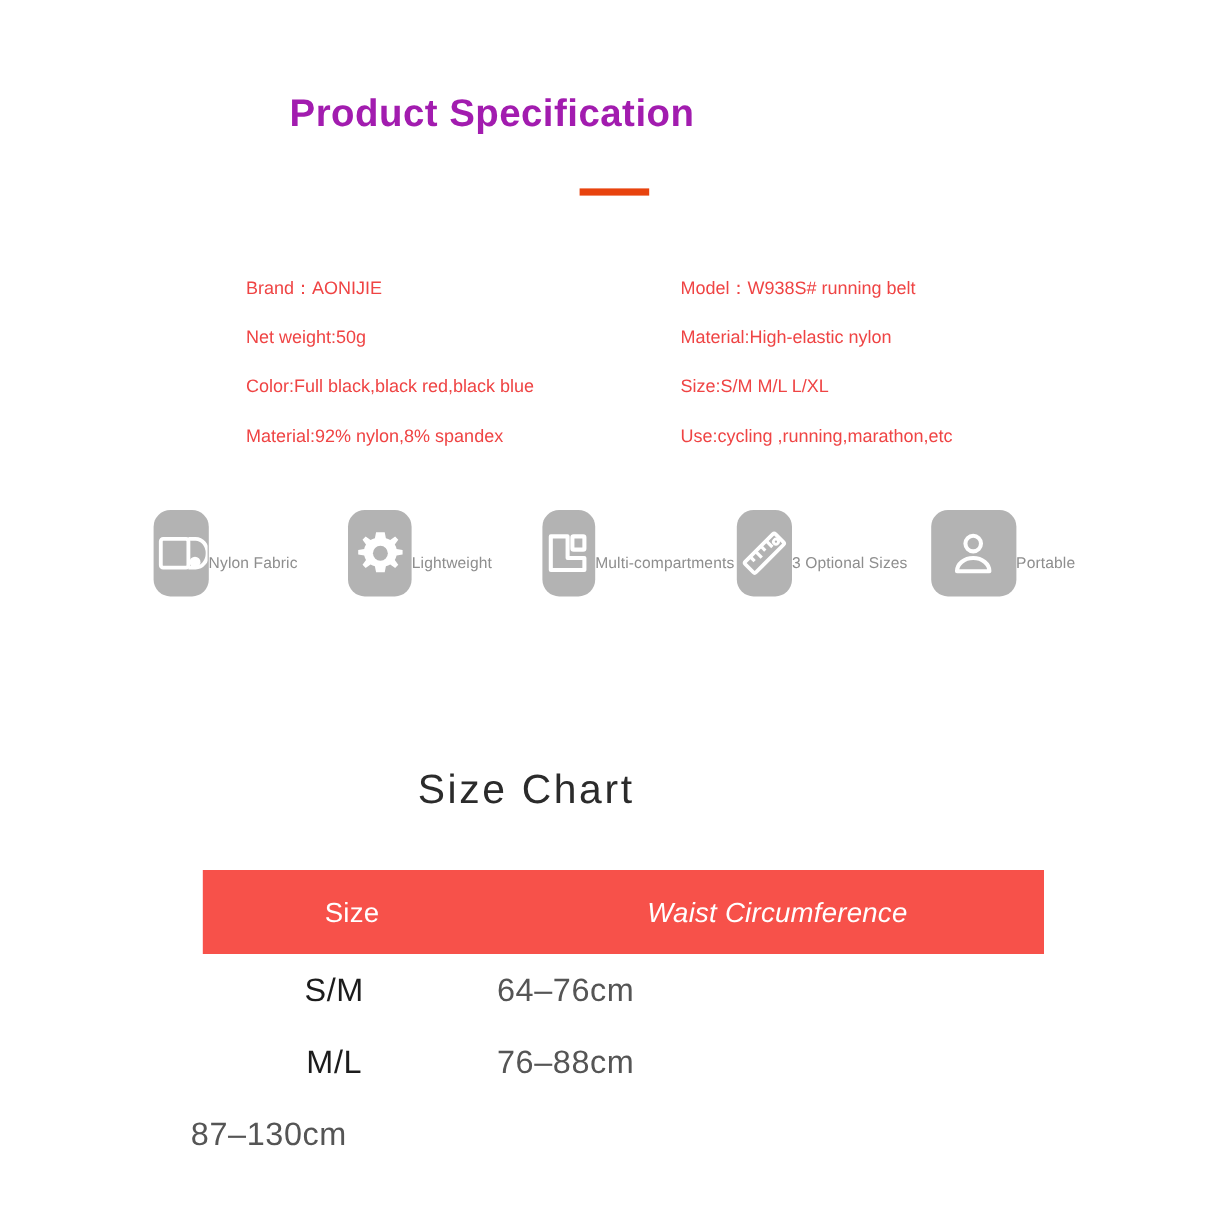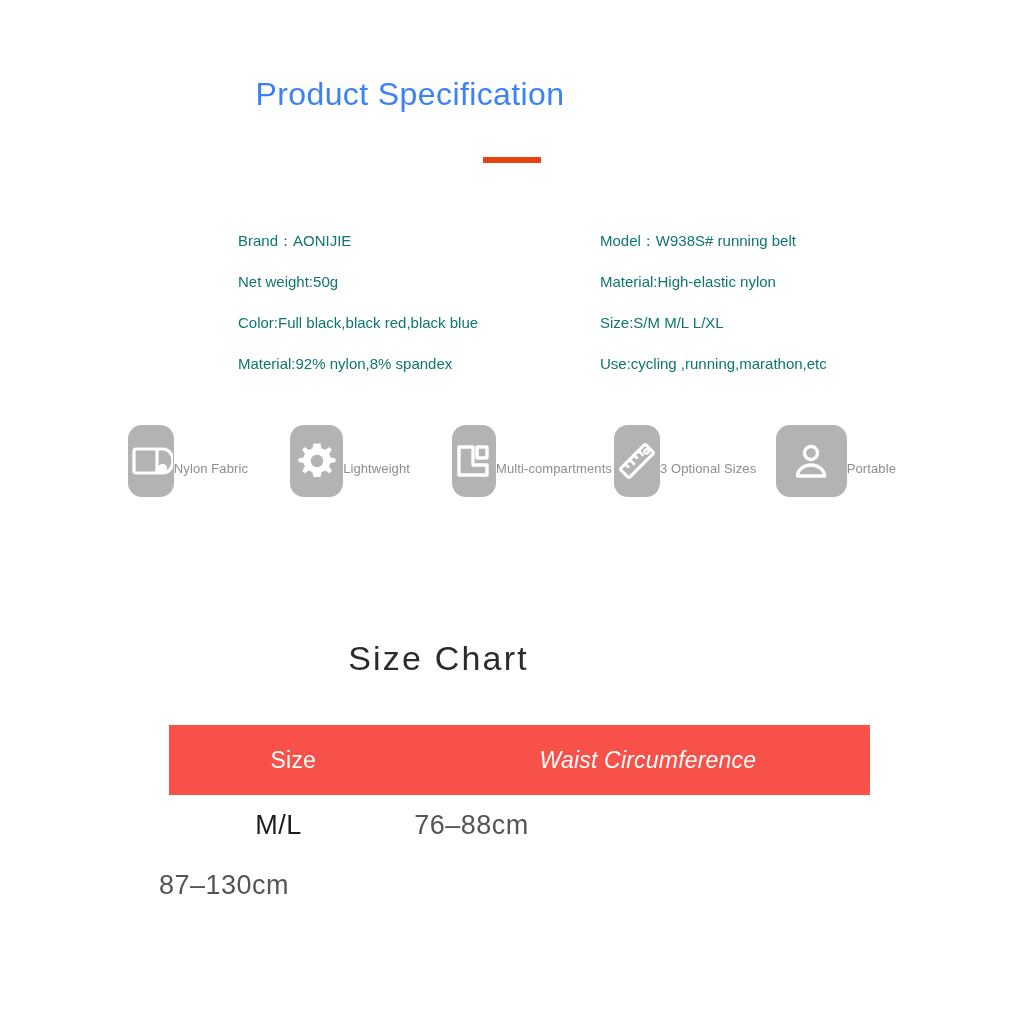--- a/index.html
+++ b/index.html
@@ -17,23 +17,23 @@
   }
 
   
   .spec-title {
     position: absolute;
     top: 76px;
     left: 0;
     width: 820px;
     text-align: center;
     font-size: 32px;
-    color: #3b82f6;
+    color: #a21caf;
     letter-spacing: 0.4px;
-    font-weight: 400;
+    font-weight: 700;
   }
   .accent-rule {
     position: absolute;
     top: 157px;
     left: 483px;
     width: 58px;
     height: 6px;
     background: #e8430e;
   }
 
@@ -44,24 +44,23 @@
     left: 0;
     width: 1024px;
   }
   .spec-row {
     position: relative;
     height: 41px;
   }
   .spec-cell {
     position: absolute;
     font-size: 15px;
-    color: #0f766e;
+    color: #ef4444;
     white-space: nowrap;
     line-height: 18px;
-    margin-left: 33px;
   }
   .spec-cell.left  { left: 205px; }
   .spec-cell.right { left: 567px; }
 
   
   .features {
     position: absolute;
     top: 425px;
     left: 0;
     width: 1024px;
@@ -241,20 +240,24 @@
 
 <div class="chart-title">Size Chart</div>
 
 <div class="size-table">
 
   <div class="table-head">
     <div class="th col-size">Size</div>
     <div class="th col-waist">Waist Circumference</div>
   </div>
 
+  <div class="table-row">
+    <div class="td-size">S/M</div>
+    <div class="td-waist">64–76cm</div>
+  </div>
 
   <div class="table-row">
     <div class="td-size">M/L</div>
     <div class="td-waist">76–88cm</div>
   </div>
 
   <div class="table-row">
     <div class="td-waist">87–130cm</div>
   </div>
 

